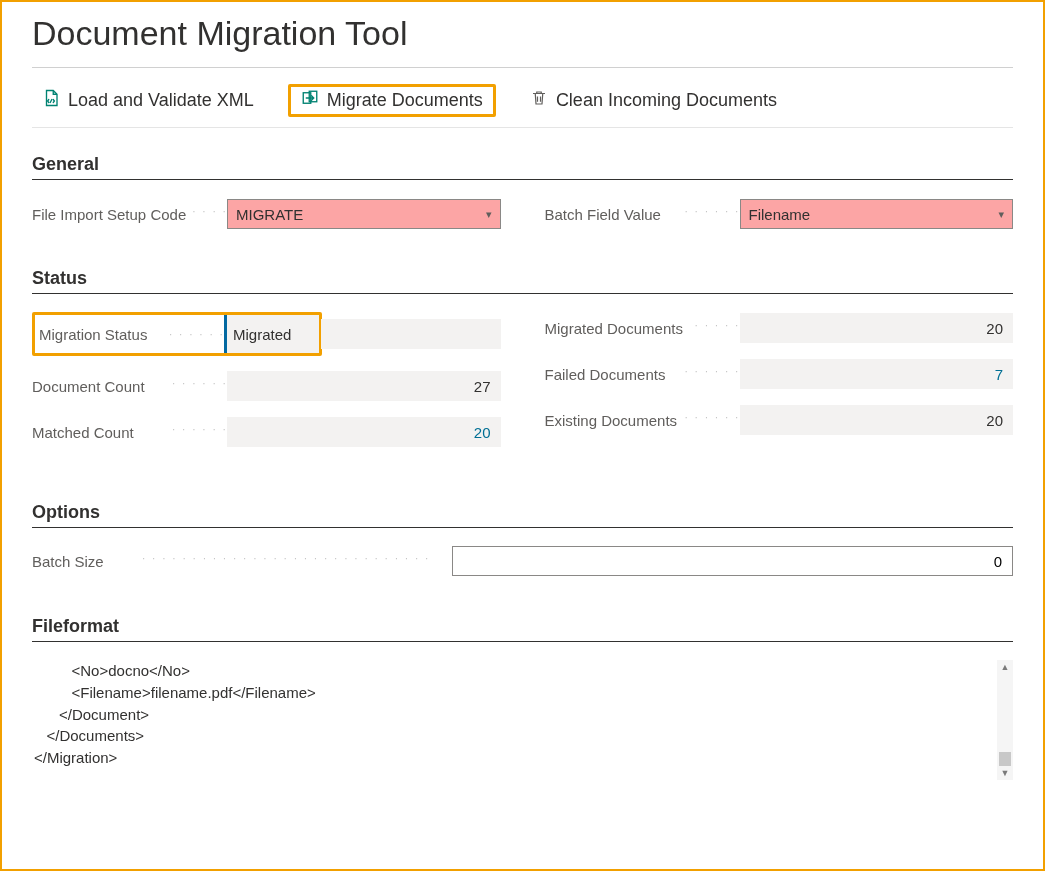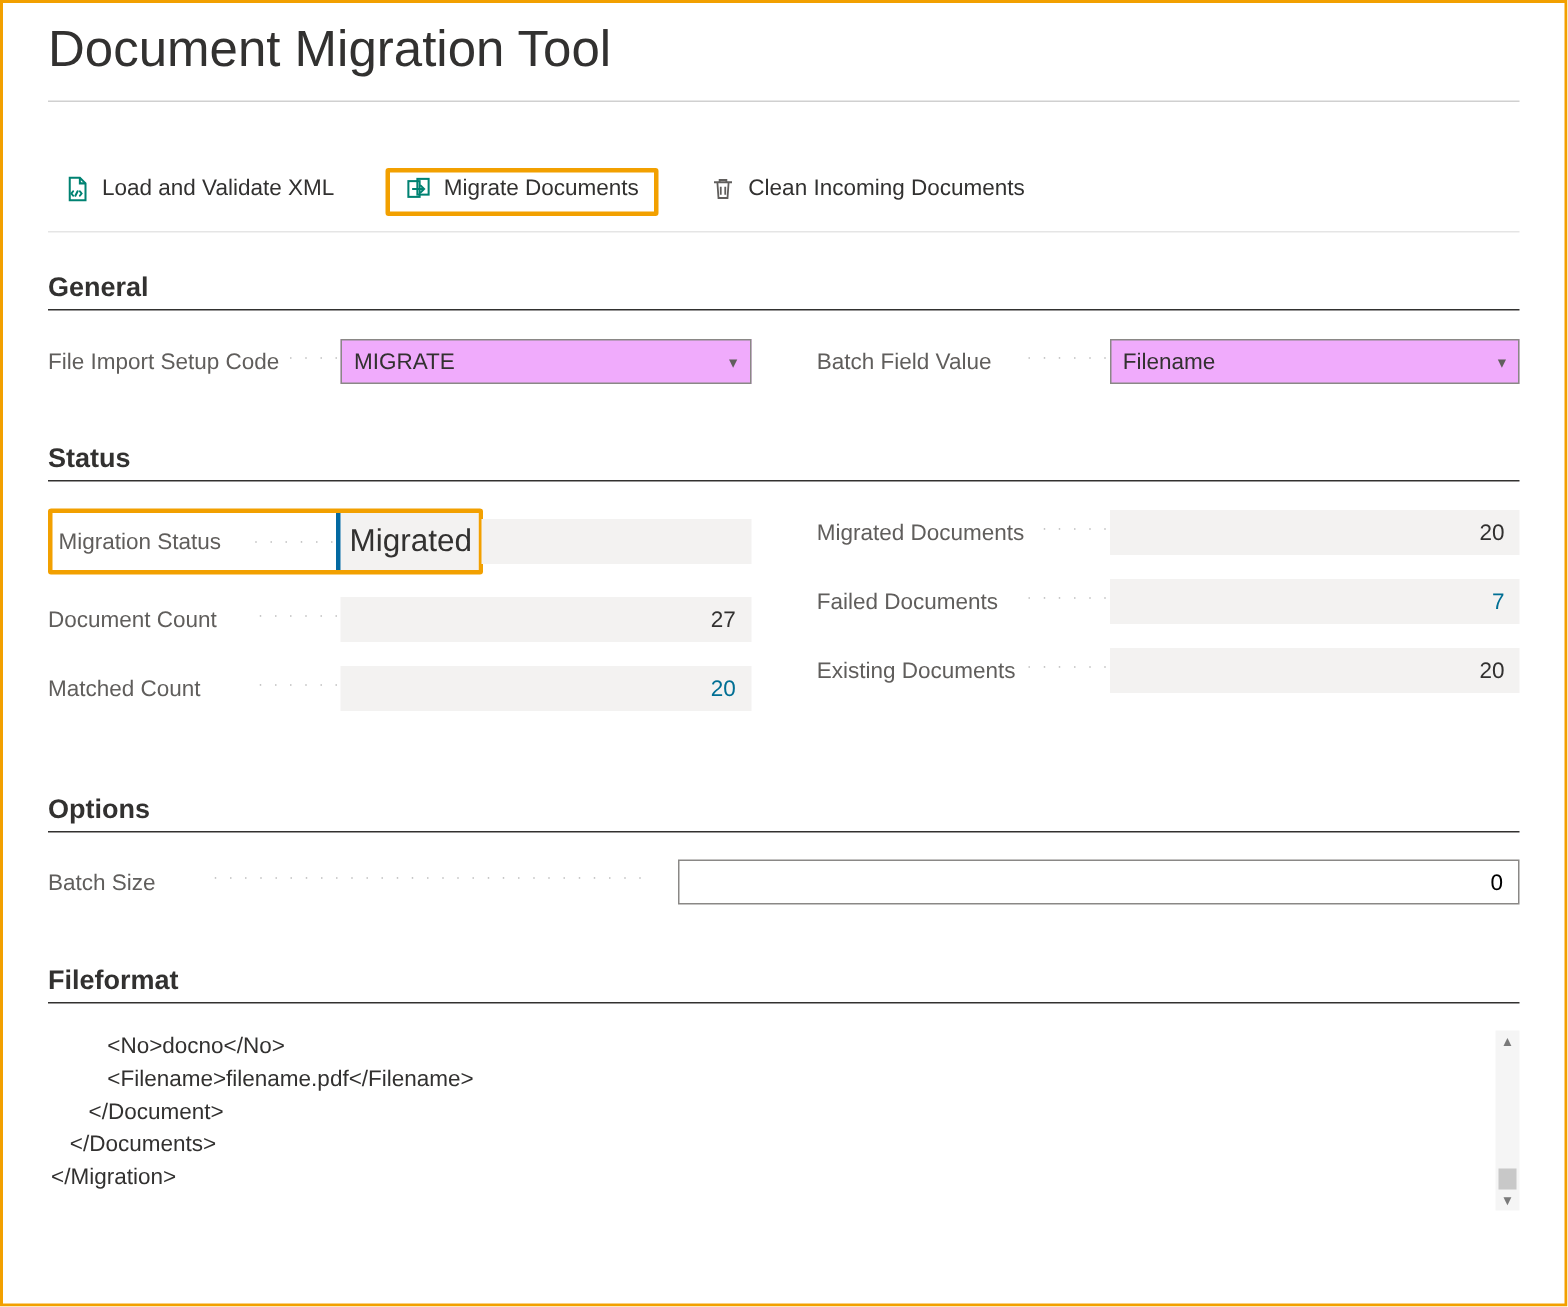--- a/index.html
+++ b/index.html
@@ -31,27 +31,26 @@
   .action-bar {
     display: flex;
     gap: 24px;
     align-items: center;
     padding: 6px 0 10px 0;
     border-bottom: 1px solid #e5e5e5;
     margin-bottom: 26px;
   }
   .action {
     display: inline-flex;
-    align-items: flex-start;
+    align-items: center;
     gap: 8px;
-    font-size: 15px;
+    font-size: 18px;
     color: #323130;
     padding: 4px 10px;
     cursor: pointer;
-    margin-top: 28px;
   }
   .action.highlight {
     border: 3px solid #f2a000;
     border-radius: 2px;
     padding: 2px 10px;
   }
   .action svg { width: 18px; height: 18px; }
 
   .section-heading {
     font-size: 18px;
@@ -93,21 +92,21 @@
     font-size: 10px;
     position: absolute;
     left: 100%;
     margin-left: -55px;
   }
   .field-label span { background: #fff; padding-right: 4px; position: relative; z-index: 1; }
 
   .dropdown {
     flex: 1;
     border: 1px solid #8a8886;
-    background: #f0abfc;
+    background: #fca5a5;
     height: 30px;
     display: flex;
     align-items: center;
     justify-content: space-between;
     padding: 0 8px;
     font-size: 15px;
     cursor: pointer;
   }
   .dropdown .chev { color: #605e5c; font-size: 11px; }
 
@@ -139,21 +138,21 @@
     margin: 0;
     padding-left: 4px;
   }
   .highlight-cell .value-part {
     flex: 0 0 92px;
     height: 100%;
     display: flex;
     align-items: center;
     background: #f3f2f1;
     padding-left: 6px;
-    font-size: 21px;
+    font-size: 15px;
   }
   .migstatus-row { display:flex; align-items:center; margin-bottom:14px; }
 
   .input-text {
     flex: 1;
     border: 1px solid #8a8886;
     height: 30px;
     padding: 0 10px;
     font-size: 15px;
     text-align: right;

